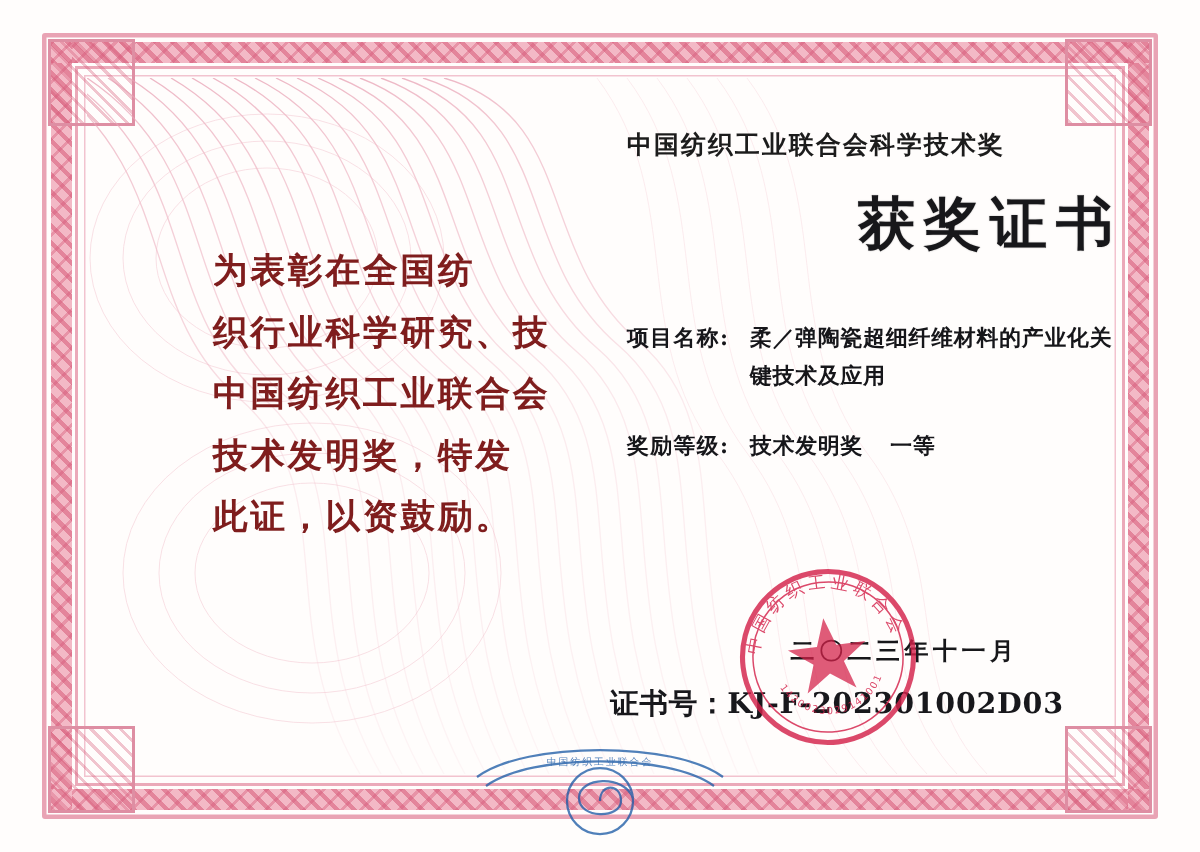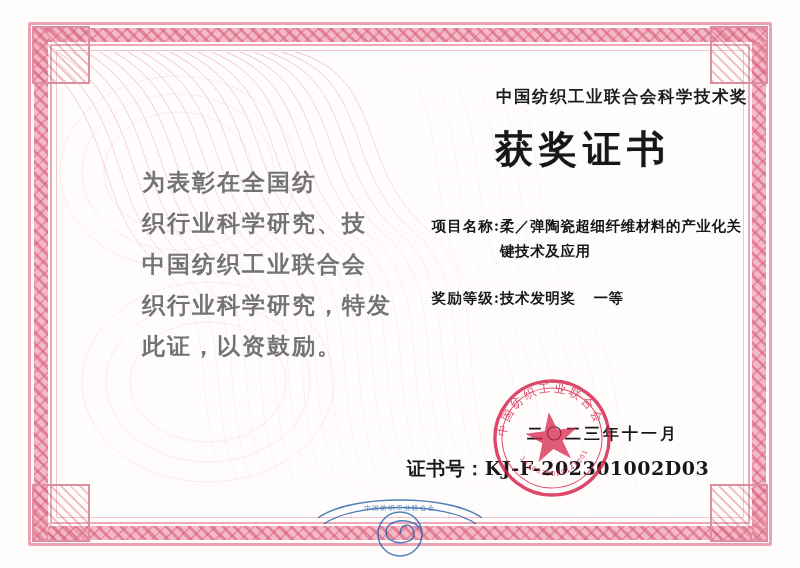--- a/index.html
+++ b/index.html
@@ -108,47 +108,47 @@
     top: 52px;
     right: 58px;
     bottom: 52px;
   }
 
   .left-block {
     position: absolute;
     left: 84px;
     top: 110px;
     width: 265px;
-    font-family: Liberation Serif, serif;
+    font-family: Liberation Mono, monospace;
     font-size: 23px;
     line-height: 41px;
     letter-spacing: 2px;
-    color: #737373;
+    color: #7f1d1d;
     font-weight: 700;
     text-align: left;
   }
   .left-block div { white-space: nowrap; }
 
   .right-block {
     position: absolute;
     left: 360px;
     top: 34px;
     width: 330px;
   }
   .org-line {
     font-size: 16.5px;
     letter-spacing: 1.5px;
     color: #1c1c1c;
-    text-align: right;
+    text-align: left;
     font-weight: 600;
     white-space: nowrap;
   }
   .cert-title {
     margin-top: 16px;
-    text-align: center;
+    text-align: right;
     font-size: 38px;
     letter-spacing: 6px;
     font-weight: 700;
     color: #17171a;
     text-shadow: 0 0 1px rgba(0,0,0,0.35);
   }
 
   .fields {
     margin-top: 38px;
   }
@@ -158,21 +158,20 @@
     margin-bottom: 22px;
     font-size: 14.5px;
     line-height: 25px;
     color: #16161a;
   }
   .field-label {
     flex: 0 0 82px;
     letter-spacing: 1px;
     font-weight: 600;
     white-space: nowrap;
-    text-align: right;
   }
   .field-value {
     flex: 1 1 auto;
     letter-spacing: 0.6px;
     font-weight: 700;
   }
   .field-value .gap { display: inline-block; width: 18px; }
 
   .date-line {
     position: absolute;
@@ -283,21 +282,21 @@
       </g>
     </svg>
   </div>
 
   <div class="content">
 
     <div class="left-block">
       <div>为表彰在全国纺</div>
       <div>织行业科学研究、技</div>
       <div>中国纺织工业联合会</div>
-      <div>织行业科学研究，特发</div>
+      <div>技术发明奖，特发</div>
       <div>此证，以资鼓励。</div>
     </div>
 
     <div class="right-block">
       <div class="org-line">中国纺织工业联合会科学技术奖</div>
       <div class="cert-title">获奖证书</div>
 
       <div class="fields">
         <div class="field-row">
           <div class="field-label">项目名称:</div>

